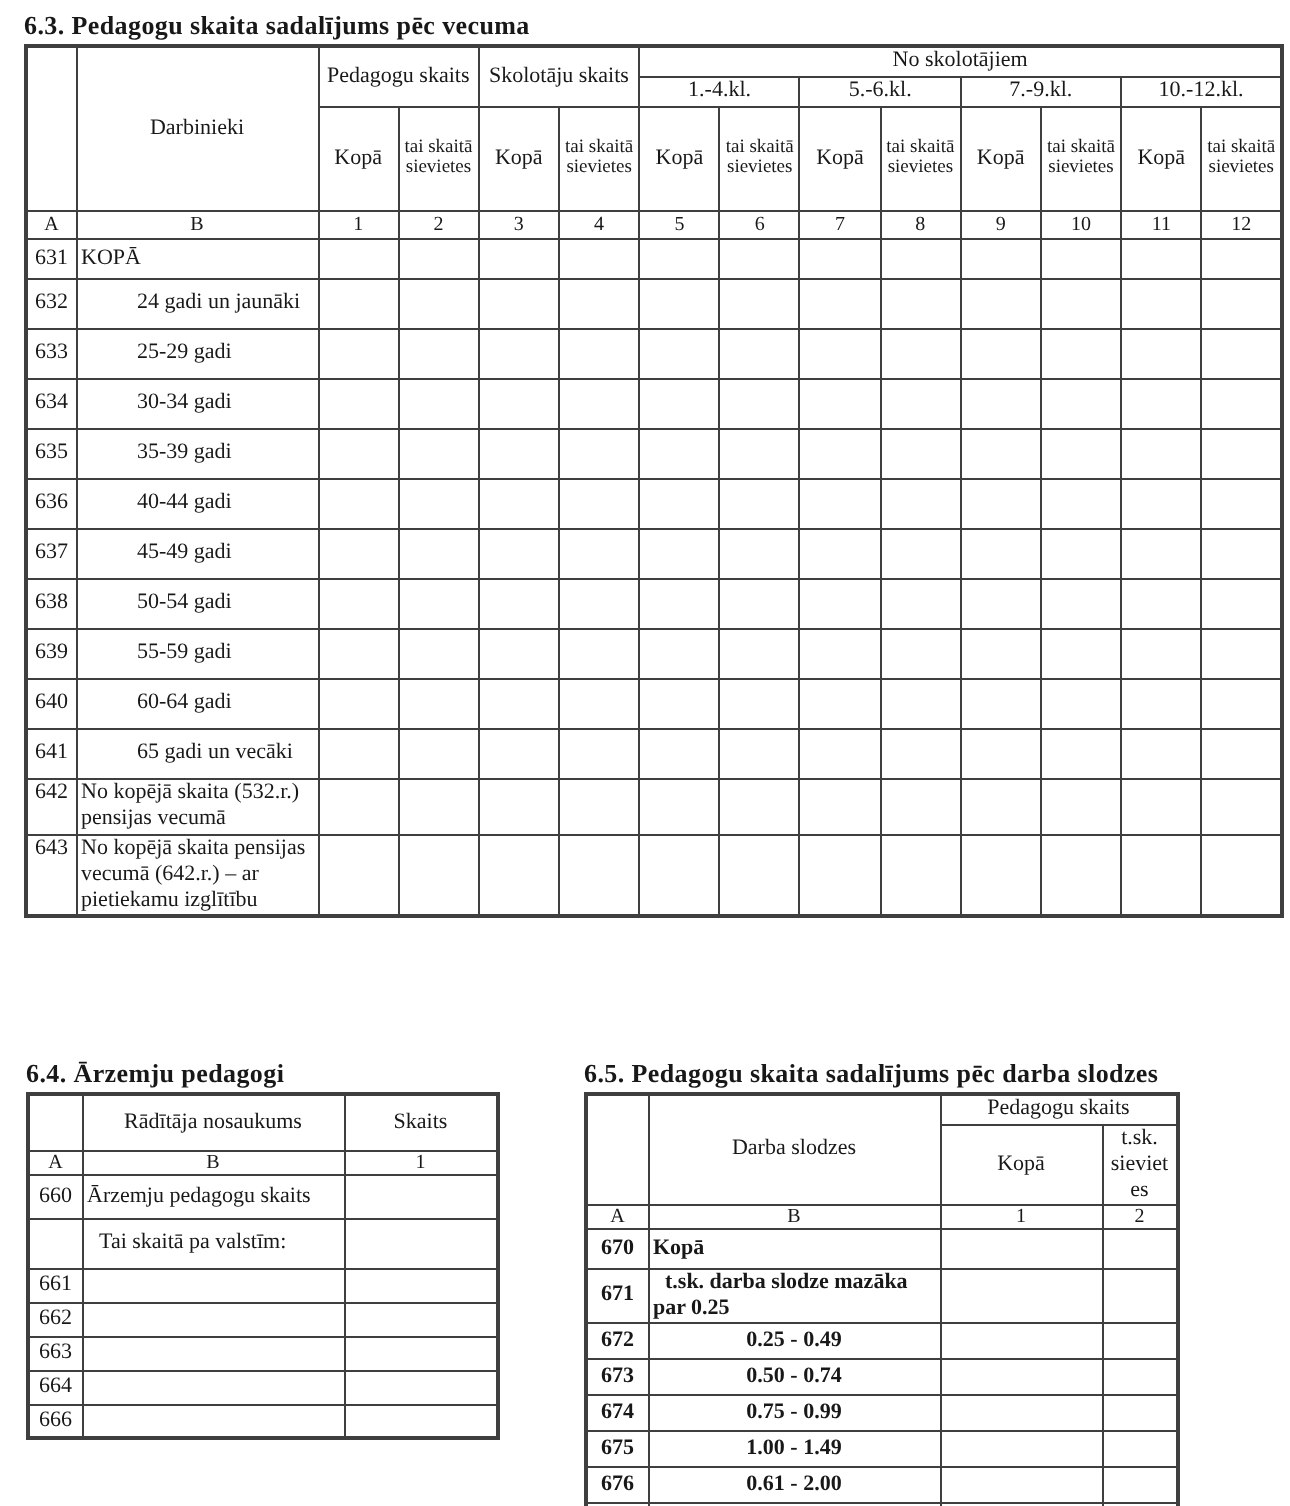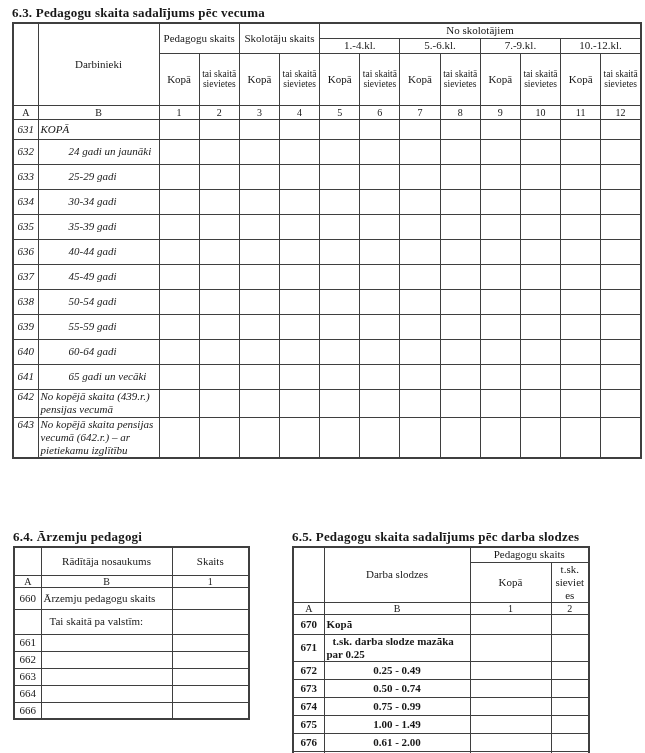--- a/index.html
+++ b/index.html
@@ -22,21 +22,21 @@
   .ind{padding-left:30px;}
   .vt{vertical-align:top;}
   .ti{text-indent:6px;}
 
   
   .t63{width:630px;}
   .t63 tr.h1{height:15px;}
   .t63 tr.h2{height:15px;}
   .t63 tr.h3{height:52px;}
   .t63 tr.h4{height:14px;}
-  .t63 tbody tr{height:25px;font-style:italic;}
+  .t63 tbody tr{height:25px;}
   .t63 tr.r631{height:20px;}
   .t63 tr.r642{height:28px;}
   .t63 tr.r643{height:40px;}
 
   
   .t64{width:237px;}
   .t64 tr.h1{height:28px;}
   .t64 tr.h2{height:12px;}
   .t64 tbody tr{height:17px;margin-top:31px;}
   .t64 tr.r660{height:22px;}
@@ -290,21 +290,21 @@
           <td></td>
           <td></td>
           <td></td>
           <td></td>
           <td></td>
           <td></td>
           <td></td>
       </tr>
       <tr class="r642">
         <td class="code vt">642</td>
-        <td class="lbl vt">No kopējā skaita (439.r.) pensijas vecumā</td>
+        <td class="lbl vt">No kopējā skaita (532.r.) pensijas vecumā</td>
         <td></td>
           <td></td>
           <td></td>
           <td></td>
           <td></td>
           <td></td>
           <td></td>
           <td></td>
           <td></td>
           <td></td>

